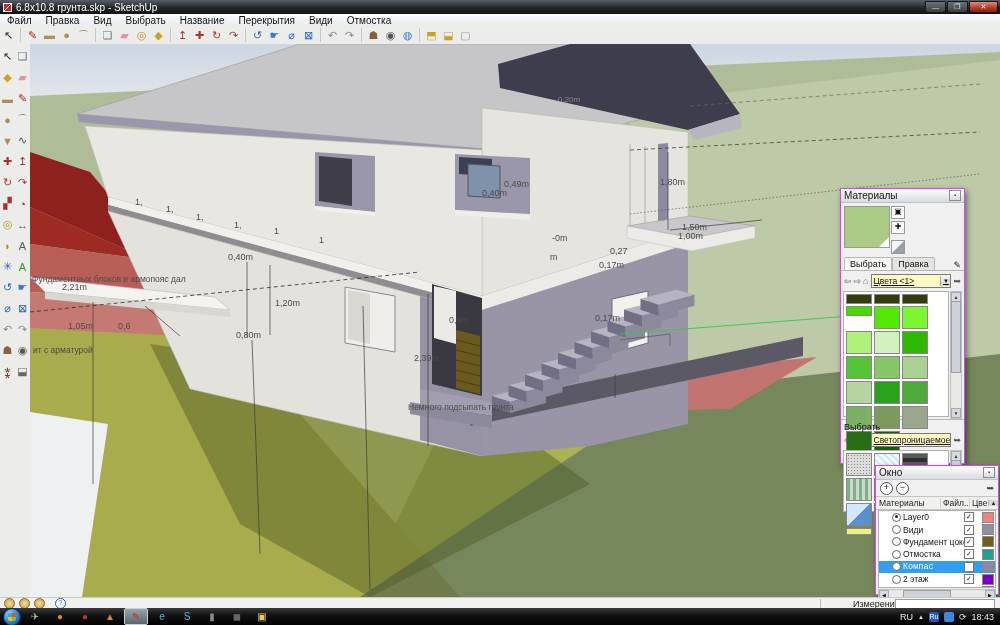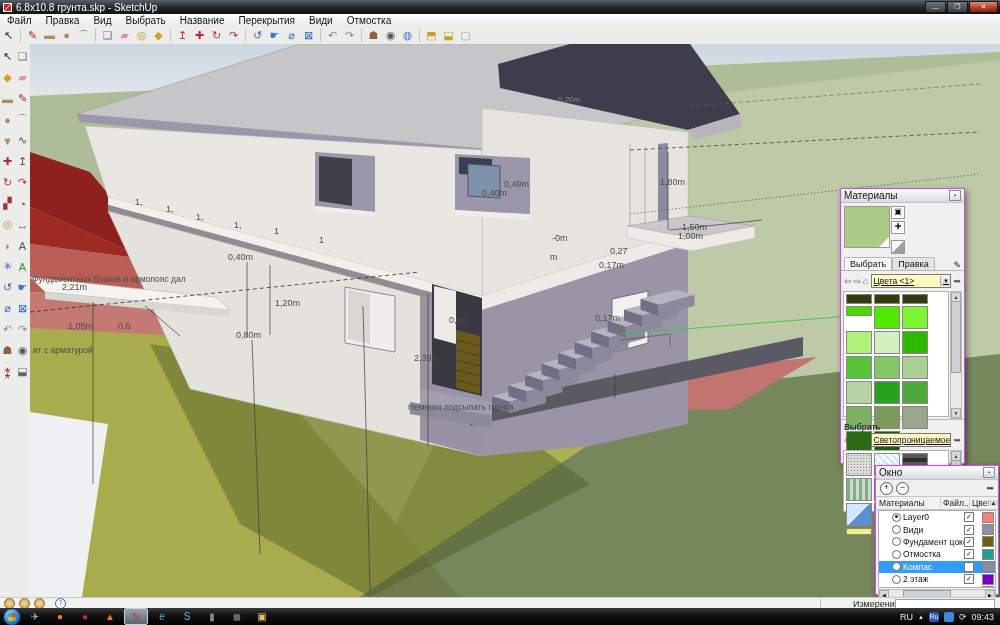--- a/index.html
+++ b/index.html
@@ -79,21 +79,21 @@
     line-height:9px;text-align:center;background:#fdfdfd;}
   .lay-detail{margin-left:auto;font-size:9px;color:#444;}
   .lay-head{display:flex;height:12px;border-top:1px solid #c6c6c4;border-bottom:1px solid #c6c6c4;
     font-size:8.5px;color:#222;align-items:center;background:#f0f0ee;}
   .lay-head .c1{flex:1;padding-left:3px;border-right:1px solid #d0d0ce;}
   .lay-head .c2{width:26px;padding-left:2px;border-right:1px solid #d0d0ce;overflow:hidden;white-space:nowrap;}
   .lay-head .c3{width:16px;padding-left:2px;overflow:hidden;}
   .lay-head .c4{width:9px;font-size:6px;text-align:center;background:#d6dade;border-left:1px solid #b0b4b8;}
   .lay-body{background:#fff;border:1px solid #b0b0ae;margin:0 2px;position:relative;}
   .lrow{display:flex;align-items:center;height:12.4px;font-size:8.5px;padding-left:10px;}
-  .lrow.sel{background:#339df2;color:#fff;}
+  .lrow.sel{background:#339df2;color:#fff;font-family:Liberation Mono, monospace;}
   .lradio{width:7px;height:7px;border:1px solid #666;border-radius:50%;margin:0 2px 0 3px;
     position:relative;background:#fff;flex:none;}
   .lradio.on:before{content:"";position:absolute;left:1.5px;top:1.5px;width:3px;height:3px;
     border-radius:50%;background:#222;}
   .lname{flex:1;overflow:hidden;white-space:nowrap;}
   .lchk{width:8px;height:8px;border:1px solid #777;background:#fff;font-size:7px;line-height:7px;
     text-align:center;color:#222;margin-right:8px;flex:none;}
   .lcol{width:10px;height:9px;border:1px solid #888;margin-right:1px;flex:none;}
   .lay-hsb{height:10px;margin:1px 2px;background:#e9e9e7;border:1px solid #c0c0be;position:relative;}
   .lay-hsb .thumb{position:absolute;top:0;height:8px;width:46px;left:24px;background:#ccd2d8;border:1px solid #9aa0a6;}
@@ -574,15 +574,15 @@
       <div class="tapp" style="color: rgb(136, 136, 136);">▮</div>
       <div class="tapp" style="color: rgb(102, 102, 102);">◼</div>
       <div class="tapp" style="color: rgb(232, 200, 96);">▣</div>
     </div>
   <div class="tray">
     <span>RU</span>
     <span style="font-size:6px;">▲</span>
     <span class="tico" style="background:#2858b8;color:#fff;font-size:7px;text-align:center;line-height:10px;">Ru</span>
     <span class="tico" style="background:#3a8ae0;"></span>
     <span style="font-size:9px;color:#ddd;">⟳</span>
-    <span>09:43</span>
+    <span>18:43</span>
   </div>
 </div>
 
 </body></html>

